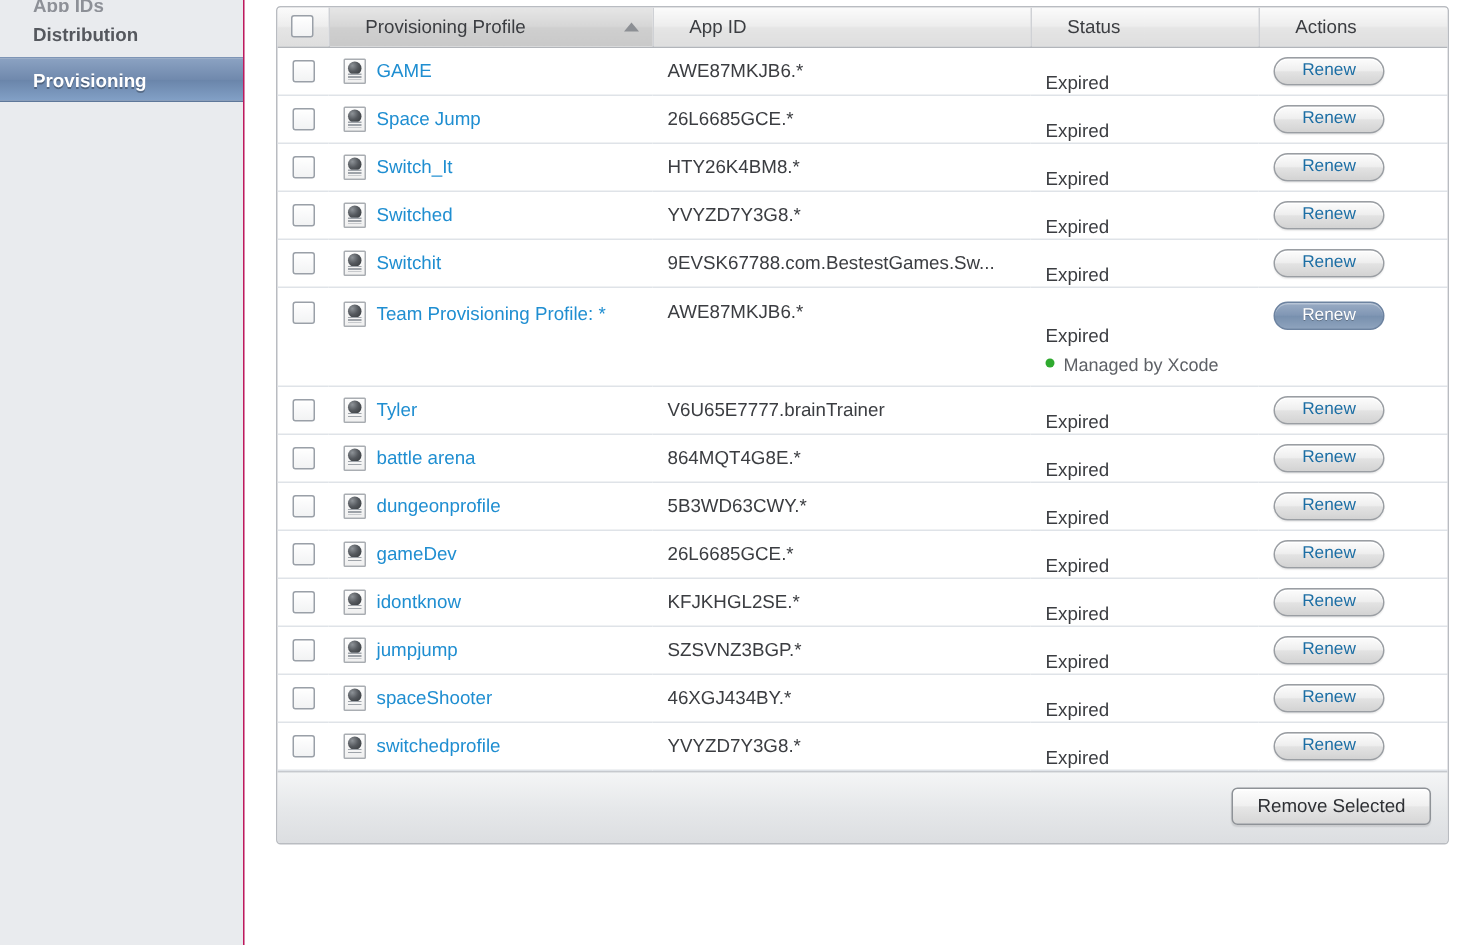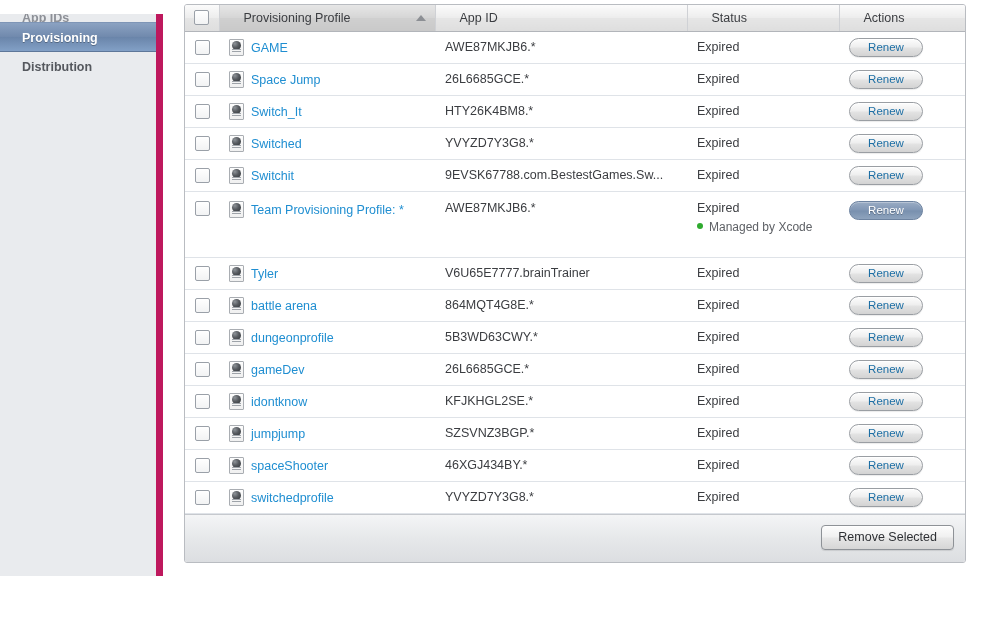--- a/index.html
+++ b/index.html
@@ -19,25 +19,25 @@
   #app {
     position: relative;
     width: 982px;
     height: 630px;
   }
 
   
   .sidebar {
     position: absolute;
     left: 0;
-    top: 14px;
+    top: 0;
     width: 163px;
-    height: 562px;
+    height: 630px;
     background: #e9ebee;
-    border-right: 7px solid #be185d;
+    border-right: 1px solid #be185d;
     box-sizing: border-box;
   }
   .sidebar-item {
     height: 30px;
     line-height: 30px;
     padding-left: 22px;
     font-size: 12.5px;
     font-weight: bold;
     color: #55585e;
     box-sizing: border-box;
@@ -181,21 +181,21 @@
     background: repeating-linear-gradient(to bottom, #9ea3a9 0px, #9ea3a9 1px, transparent 1px, transparent 2px);
   }
 
   .prof-link {
     color: #1f8ed1;
     text-decoration: none;
     font-size: 12.5px;
     vertical-align: middle;
   }
 
-  .status-main { display: block; line-height: 15px; }
+  .status-main { display: block; line-height: 15px; margin-top: 16px; }
   .managed {
     display: block;
     margin-top: 4px;
     font-size: 12px;
     color: #5e6166;
     line-height: 15px;
   }
   .dot {
     display: inline-block;
     width: 6px;
@@ -261,22 +261,22 @@
     cursor: default;
   }
 </style>
 </head>
 <body>
 
 <div id="app">
 
   <div class="sidebar" id="sidebar">
       <div class="sidebar-item clipped">App IDs</div>
+      <div class="sidebar-item">Distribution</div>
       <div class="sidebar-item selected">Provisioning</div>
-      <div class="sidebar-item">Distribution</div>
     </div>
 
   <div class="table-wrap">
     <table class="grid">
       <colgroup>
         <col class="c-cb">
           <col class="c-name">
           <col class="c-appid">
           <col class="c-status">
           <col class="c-actions">

